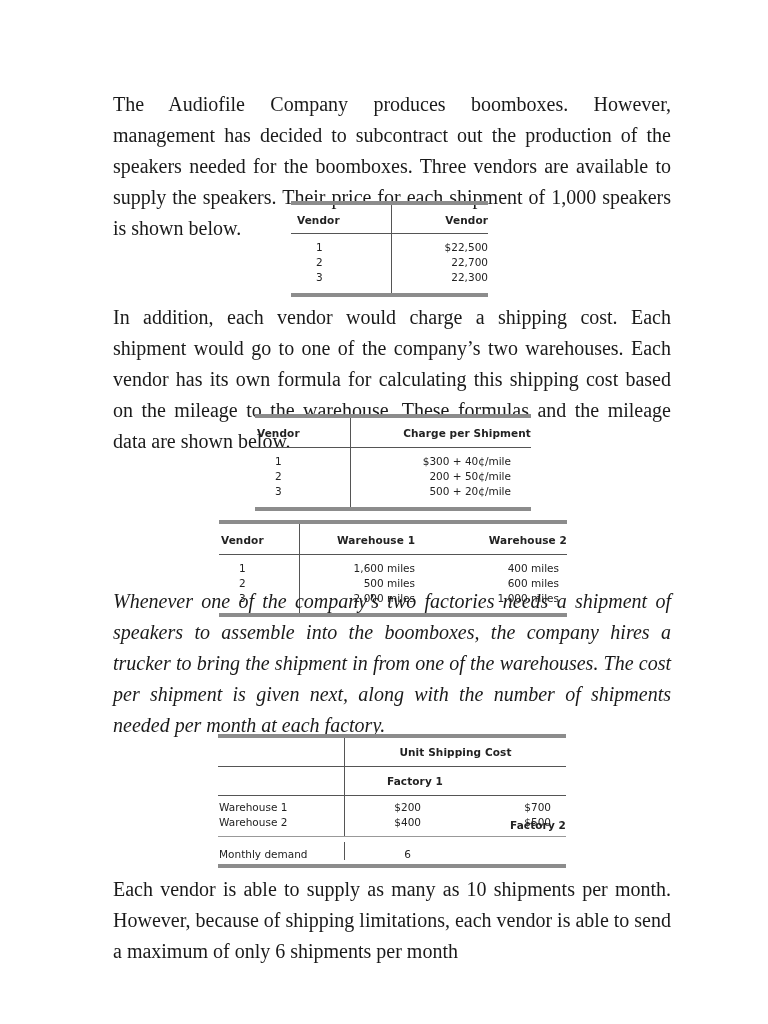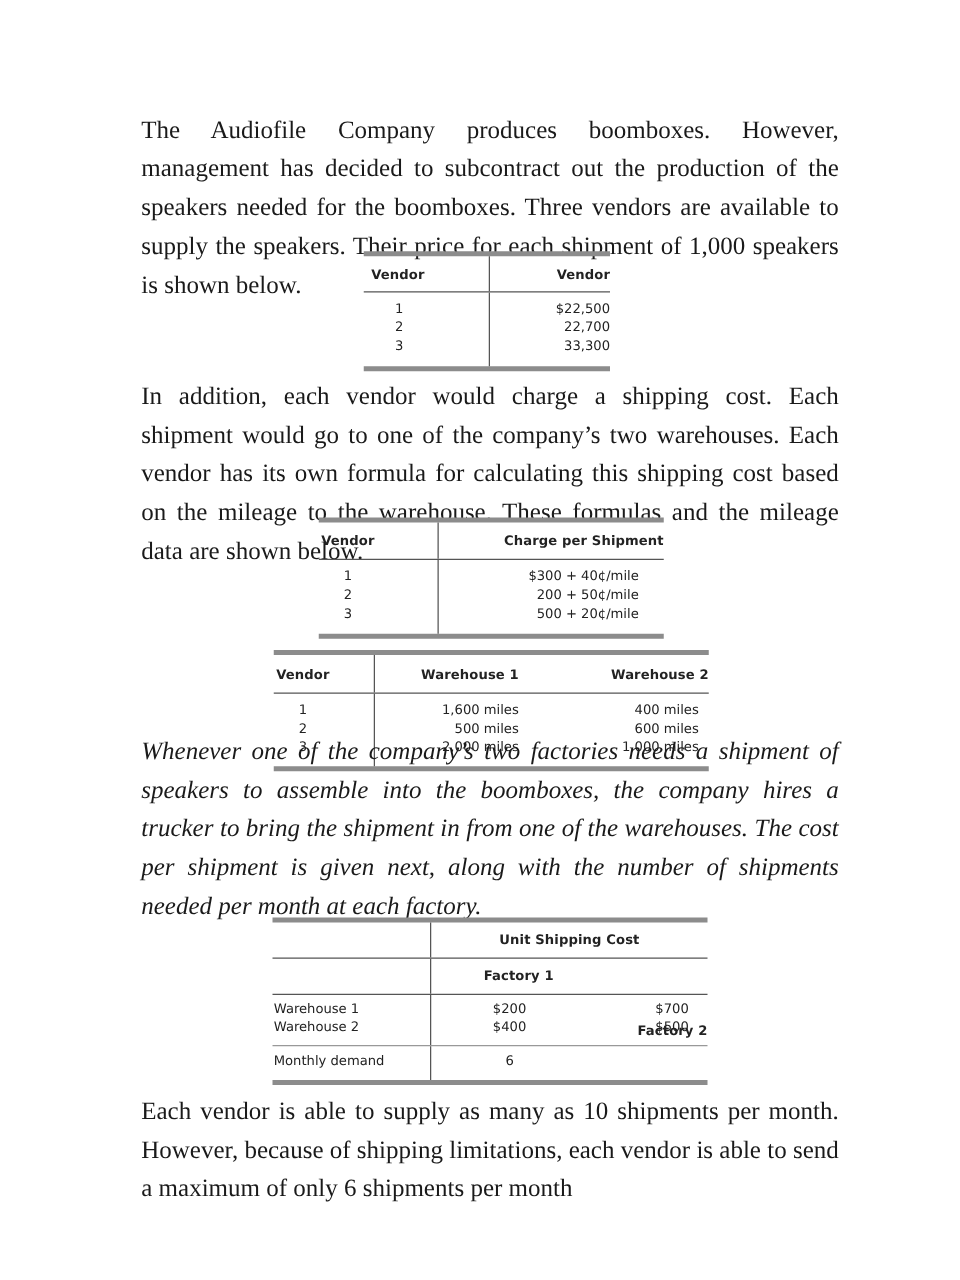--- a/index.html
+++ b/index.html
@@ -65,21 +65,21 @@
   </div>
   <div class="row" style="height:59px;">
     <div class="cell vline lines" style="width:101px; padding:6px 0 0 25px;">
       <div>1</div>
       <div>2</div>
       <div>3</div>
     </div>
     <div class="cell right lines" style="width:96px; padding:6px 0 0 0;">
       <div>$22,500</div>
       <div>22,700</div>
-      <div>33,300</div>
+      <div>22,300</div>
     </div>
   </div>
 </div>
 
 <p class="para" style="top:302px;">In addition, each vendor would charge a shipping cost. Each shipment would go to one of the company’s two warehouses. Each vendor has its own formula for calculating this shipping cost based on the mileage to the warehouse. These formulas and the mileage data are shown below.</p>
 
 <div class="tbl" style="left:255px; top:414px; width:276px;">
   <div class="row hdr" style="height:29px;">
     <div class="cell vline" style="width:96px; padding:9px 0 0 2px;">Vendor</div>
     <div class="cell right" style="width:180px; padding:9px 0 0 0;">Charge per Shipment</div>
@@ -142,19 +142,19 @@
     </div>
     <div class="cell right lines" style="width:140px; padding:4px 64px 0 0;">
       <div>$200</div>
       <div>$400</div>
     </div>
     <div class="cell right lines" style="width:81px; padding:4px 15px 0 0;">
       <div>$700</div>
       <div>$500</div>
     </div>
   </div>
-  <div class="row" style="height:27px;">
+  <div class="row" style="height:27px;align-items:center;">
     <div class="cell vline" style="width:127px; padding:6px 0 0 1px;">Monthly demand</div>
     <div class="cell right" style="width:81px; padding:6px 15px 0 0;">6</div>
   </div>
 </div>
 
 <p class="para" style="top:874px;">Each vendor is able to supply as many as 10 shipments per month. However, because of shipping limitations, each vendor is able to send a maximum of only 6 shipments per month</p>
 
 </body></html>

